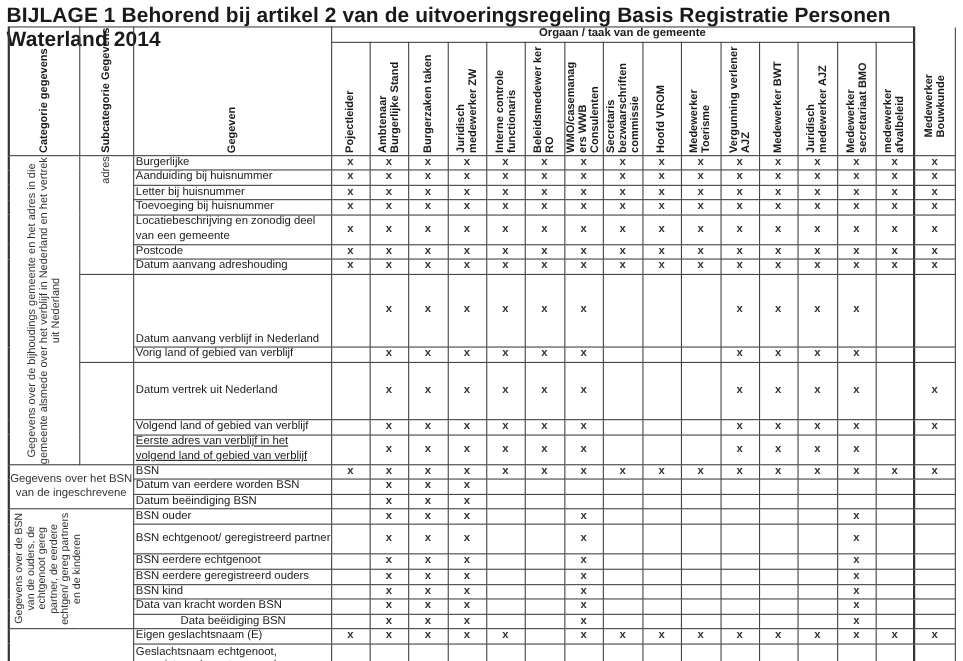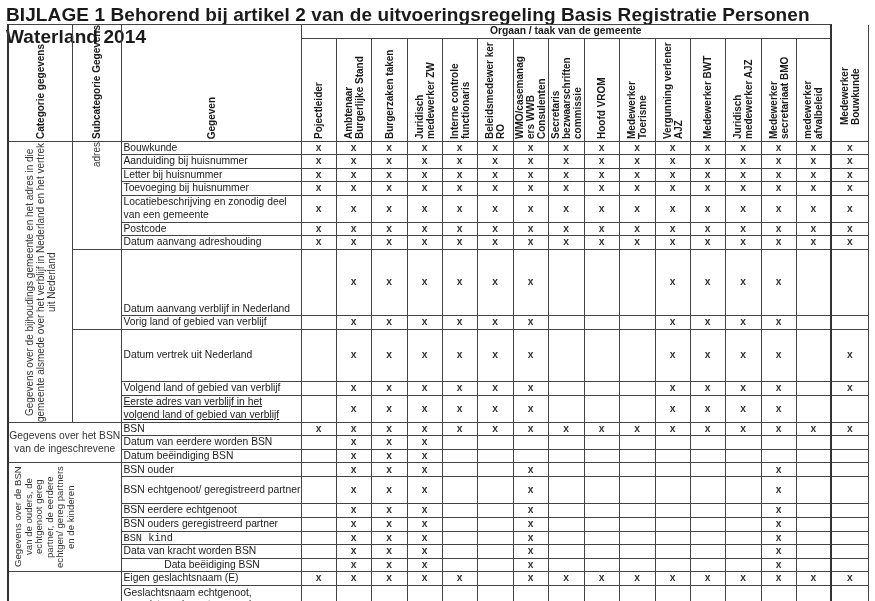--- a/index.html
+++ b/index.html
@@ -112,21 +112,21 @@
       </tr>
   </thead>
   <tbody id="tbody">
       <tr class="thick-top">
         <td rowspan="12" class="outer-left" style="vertical-align: middle;">
           <div class="catv" style="height: 280px;">Gegevens over de bijhoudings gemeente en het adres in die gemeente alsmede over het verblijf in Nederland en het vertrek uit Nederland</div>
         </td>
         <td rowspan="7" style="vertical-align: top;">
           <div class="catv" style="padding-top: 4px;">adres</div>
         </td>
-        <td class="g" style="height: 12px;">Bouwkunde</td>
+        <td class="g" style="height: 12px;">Burgerlijke</td>
         <td class="x">x</td>
         <td class="x">x</td>
         <td class="x">x</td>
         <td class="x">x</td>
         <td class="x">x</td>
         <td class="x">x</td>
         <td class="x">x</td>
         <td class="x">x</td>
         <td class="x">x</td>
         <td class="x">x</td>
@@ -464,40 +464,40 @@
         <td class="x"></td>
         <td class="x"></td>
         <td class="x"></td>
         <td class="x"></td>
         <td class="x"></td>
         <td class="x">x</td>
         <td class="x"></td>
         <td class="x lastcol"></td>
       </tr>
       <tr>
-        <td class="g" style="height: 12px;">BSN ouders geregistreerd partner</td>
-        <td class="x"></td>
-        <td class="x">x</td>
-        <td class="x">x</td>
-        <td class="x">x</td>
-        <td class="x"></td>
-        <td class="x"></td>
-        <td class="x">x</td>
-        <td class="x"></td>
-        <td class="x"></td>
-        <td class="x"></td>
-        <td class="x"></td>
-        <td class="x"></td>
-        <td class="x"></td>
-        <td class="x">x</td>
-        <td class="x"></td>
-        <td class="x lastcol"></td>
-      </tr>
-      <tr>
-        <td class="g" style="height: 12px; font-family: Liberation Mono, monospace;">BSN kind</td>
+        <td class="g" style="height: 12px;">BSN eerdere geregistreerd ouders</td>
+        <td class="x"></td>
+        <td class="x">x</td>
+        <td class="x">x</td>
+        <td class="x">x</td>
+        <td class="x"></td>
+        <td class="x"></td>
+        <td class="x">x</td>
+        <td class="x"></td>
+        <td class="x"></td>
+        <td class="x"></td>
+        <td class="x"></td>
+        <td class="x"></td>
+        <td class="x"></td>
+        <td class="x">x</td>
+        <td class="x"></td>
+        <td class="x lastcol"></td>
+      </tr>
+      <tr>
+        <td class="g" style="height: 12px;">BSN kind</td>
         <td class="x"></td>
         <td class="x">x</td>
         <td class="x">x</td>
         <td class="x">x</td>
         <td class="x"></td>
         <td class="x"></td>
         <td class="x">x</td>
         <td class="x"></td>
         <td class="x"></td>
         <td class="x"></td>

